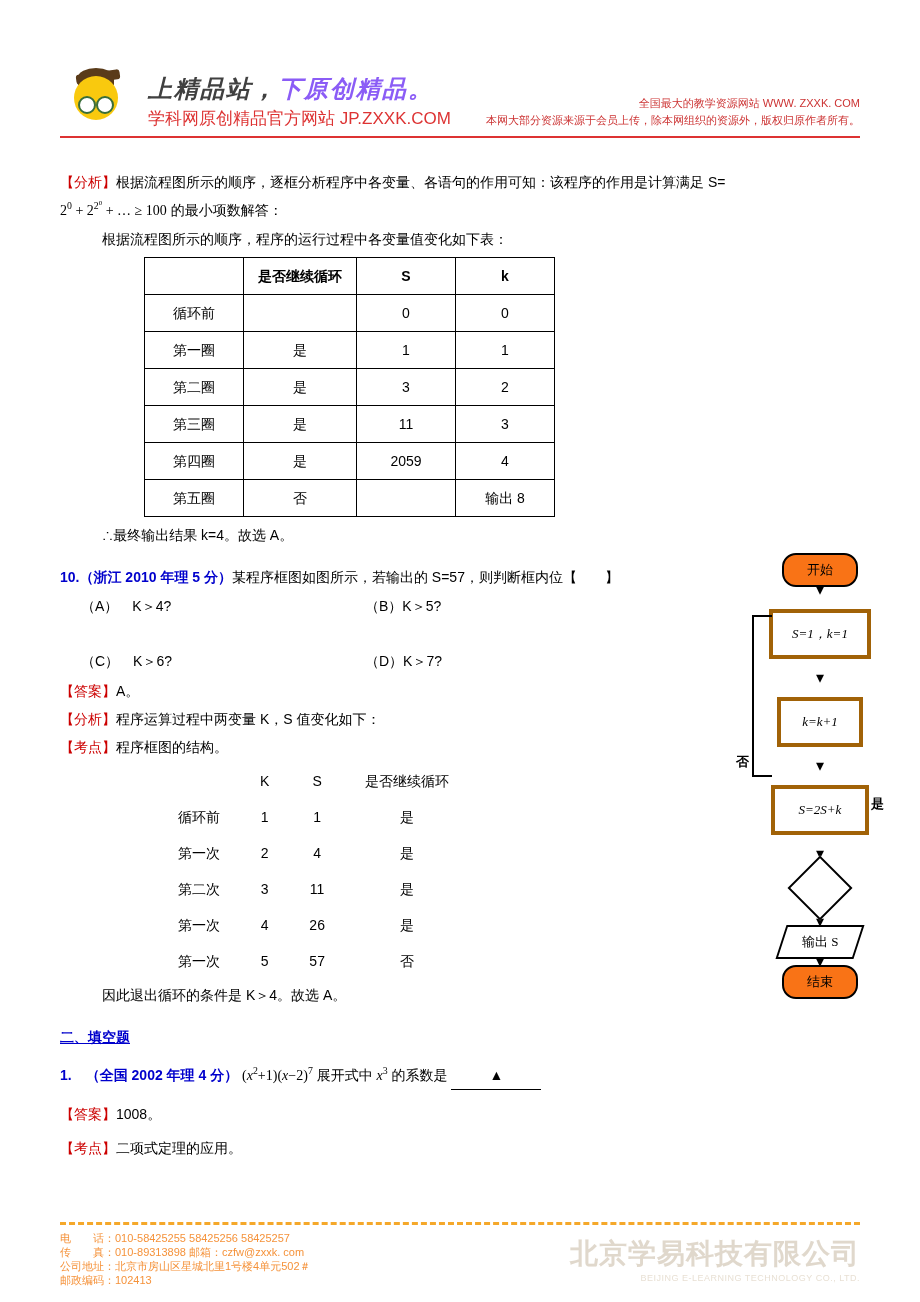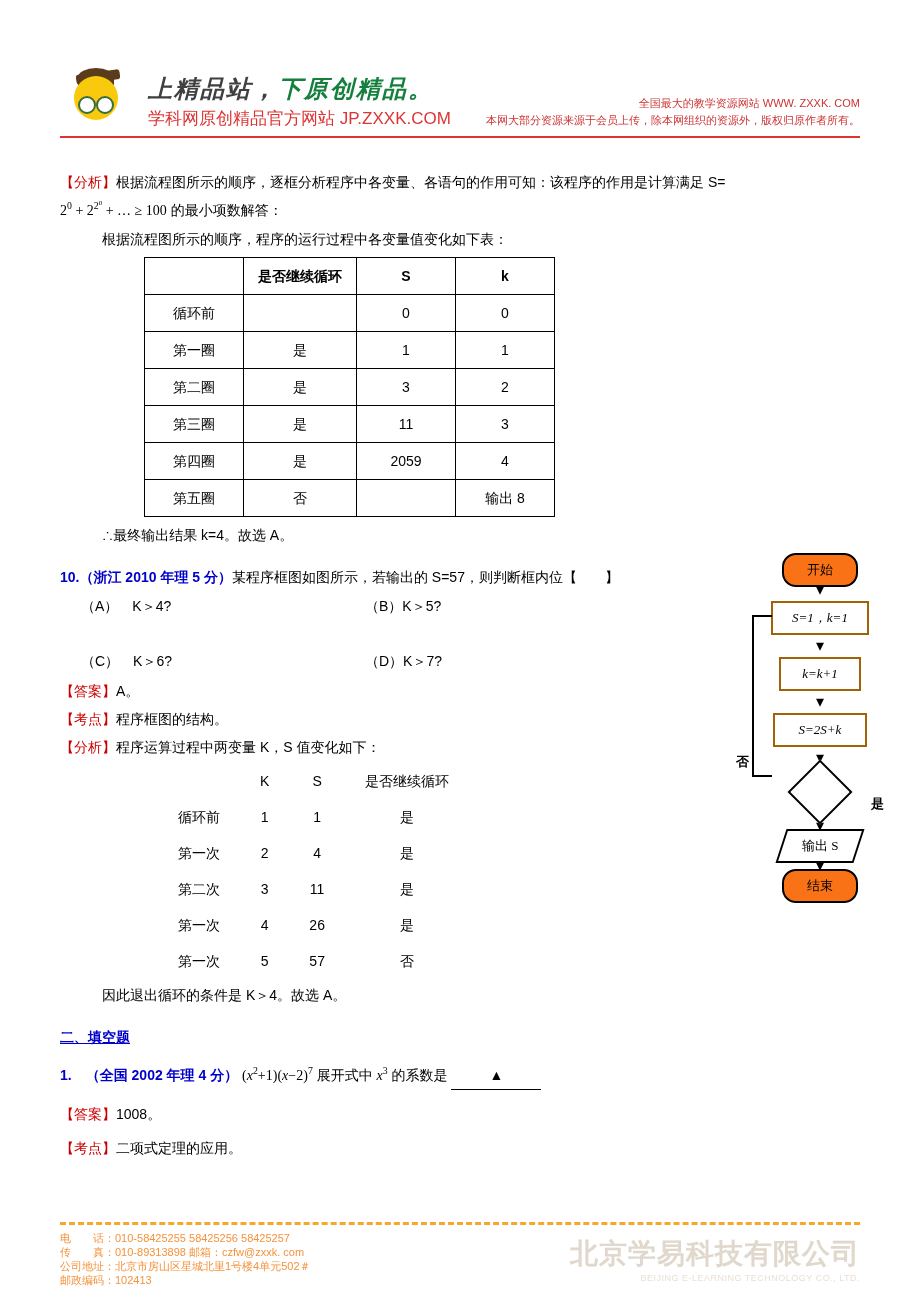--- a/index.html
+++ b/index.html
@@ -43,21 +43,21 @@
     position: absolute; left: 18px; top: 36px; background: #fff;
   }
   .logo .glasses2 {
     width: 14px; height: 14px; border: 2px solid #3a6e3a; border-radius: 50%;
     position: absolute; left: 36px; top: 36px; background: #fff;
   }
   .header-text .slogan {
     font-size: 24px; font-weight: bold; font-style: italic;
     color: #404040; letter-spacing: 2px;
   }
-  .header-text .sloganb { color: #15803d; }
+  .header-text .sloganb { color: #8b5cf6; }
   .header-small { font-size: 17px; color: #d33; margin-top: 2px; }
   .header-right {
     text-align: right; margin-left: auto; font-size: 11px; color: #c33;
   }
   .header-right div { margin-bottom: 2px; }
   .red-rule { border: none; border-top: 2px solid #d33; margin: 2px 0 30px 0; }
   
   .content { line-height: 2; }
   .label-red { color: #c00; }
   .label-blue { color: #00c; font-weight: bold; text-align: right; }
@@ -87,21 +87,21 @@
     font-family: "SimSun", sans-serif;
     font-size: 13px;
     text-align: center;
   }
   .fc-box {
     border: 2px solid #000; border-radius: 14px;
     padding: 2px 6px; margin: 0 auto; width: 60px;
     background: #f97316;
   }
   .fc-rect {
-    border: 2px solid #a16207; padding: 2px 4px; margin: 8px auto;
+    border: 4px solid #a16207; padding: 8px 4px; margin: 16px auto;
     font-style: italic; font-family: "Times New Roman", serif;
     background: #fff; white-space: nowrap;
   }
   .fc-diamond {
     width: 42px; height: 42px; border: 2px solid #000;
     transform: rotate(45deg); margin: 8px auto; background: #fff;
   }
   .fc-arrow {
     font-size: 16px; line-height: 10px; margin: -2px 0;
   }
@@ -258,22 +258,22 @@
         <div>
           <span class="label-blue">10.（浙江 2010 年理 5 分）</span><span>某程序框图如图所示，若输出的 S=57，则判断框内位【　　】</span>
         </div>
         <div class="choices">
           <div>（A）　K＞4?</div>
           <div>（B）K＞5?</div>
           <div>（C）　K＞6?</div>
           <div>（D）K＞7?</div>
         </div>
         <div><span class="label-red">【答案】</span><span>A。</span></div>
+        <div><span class="label-red">【分析】</span><span>程序运算过程中两变量 K，S 值变化如下：</span></div>
         <div><span class="label-red">【考点】</span><span>程序框图的结构。</span></div>
-        <div><span class="label-red">【分析】</span><span>程序运算过程中两变量 K，S 值变化如下：</span></div>
 
         <table class="tb2">
           <tbody>
               <tr>
             <td></td>
             <td>K</td>
             <td>S</td>
             <td>是否继续循环</td>
           </tr>
           <tr>

